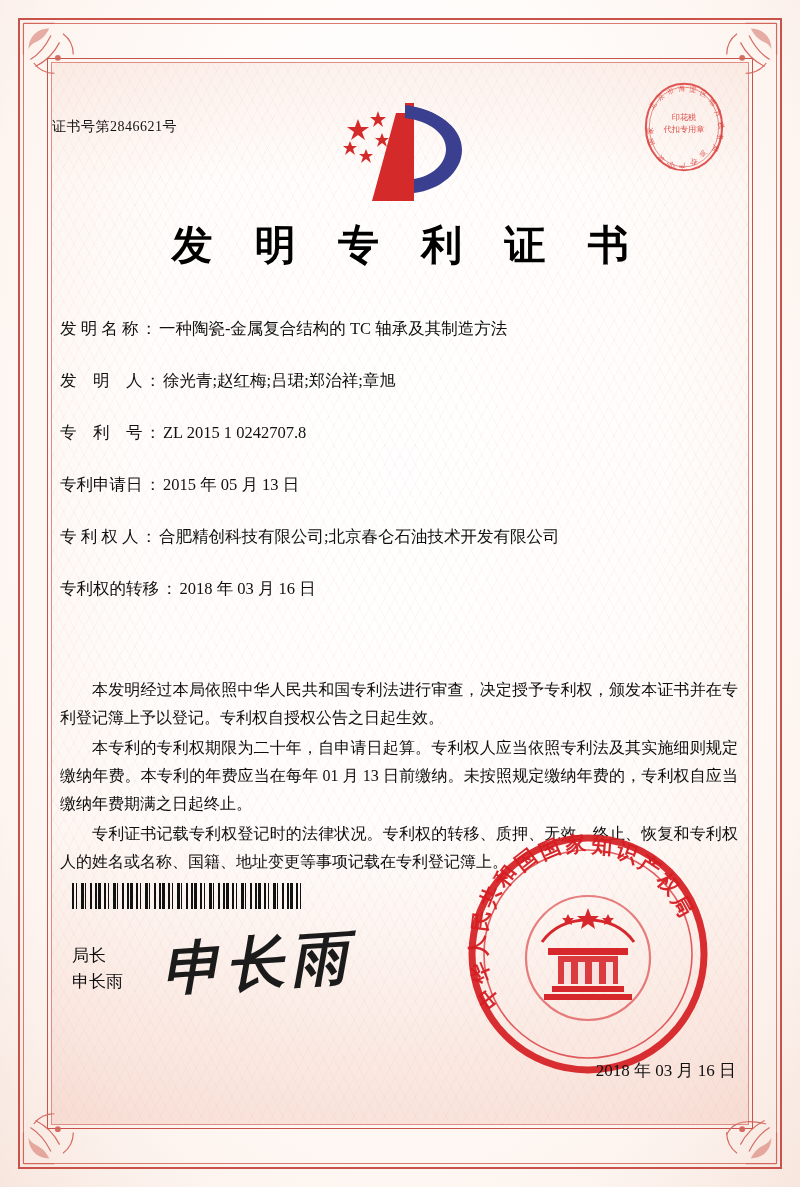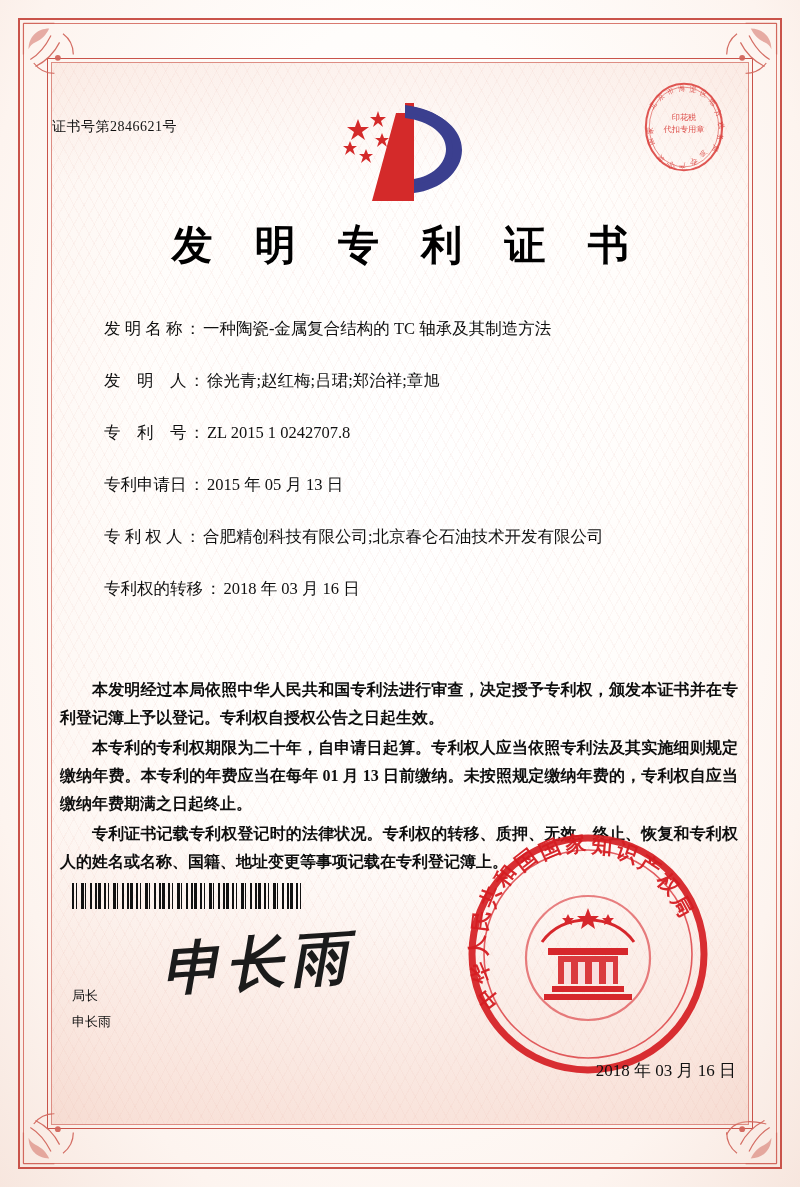--- a/index.html
+++ b/index.html
@@ -132,21 +132,20 @@
     color: #000;
     font-family: "Liberation Serif", "DejaVu Serif", serif;
   }
 
   
   .fields {
     position: absolute;
     left: 8px;
     right: 8px;
     top: 255px;
-    margin-left: 44px;
   }
   .field-row {
     display: flex;
     align-items: baseline;
     margin-bottom: 30px;
     font-size: 16.5px;
     color: #101010;
   }
   .field-label {
     white-space: nowrap;
@@ -165,21 +164,20 @@
     right: 10px;
     top: 613px;
     font-size: 16px;
     line-height: 28px;
     color: #0e0e0e;
     text-align: justify;
   }
   .body-text p {
     margin: 0 0 2px 0;
     text-indent: 32px;
-    font-weight: bold;
   }
 
   
   .barcode {
     position: absolute;
     left: 20px;
     top: 820px;
     width: 230px;
     height: 26px;
     background-image:
@@ -190,22 +188,22 @@
         #111 13px 14px, transparent 14px 18px,
         #111 18px 20px, transparent 20px 23px,
         #111 23px 25px, transparent 25px 26px,
         #111 26px 29px, transparent 29px 32px);
   }
 
   
   .sign-block {
     position: absolute;
     left: 20px;
-    top: 920px;
-    font-size: 13px;
+    top: 880px;
+    font-size: 17px;
     line-height: 26px;
     color: #111;
   }
   .signature-script {
     position: absolute;
     left: 110px;
     top: 862px;
     font-size: 58px;
     font-family: "DejaVu Serif", serif;
     font-style: italic;

